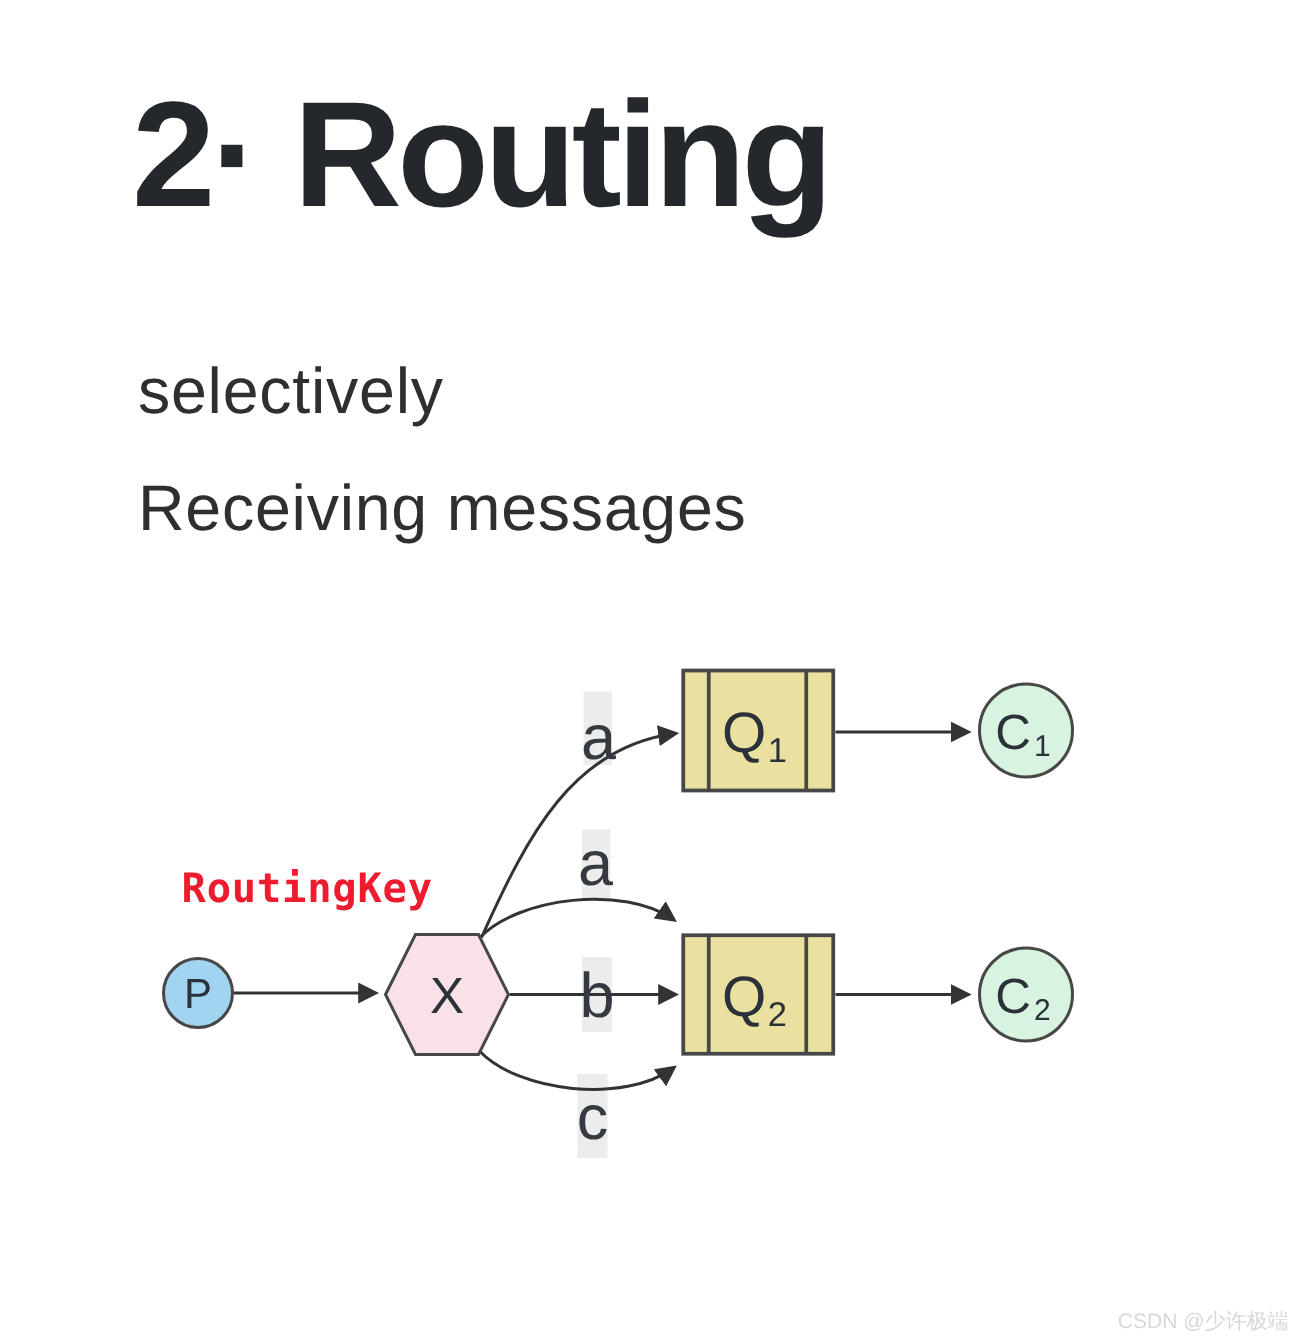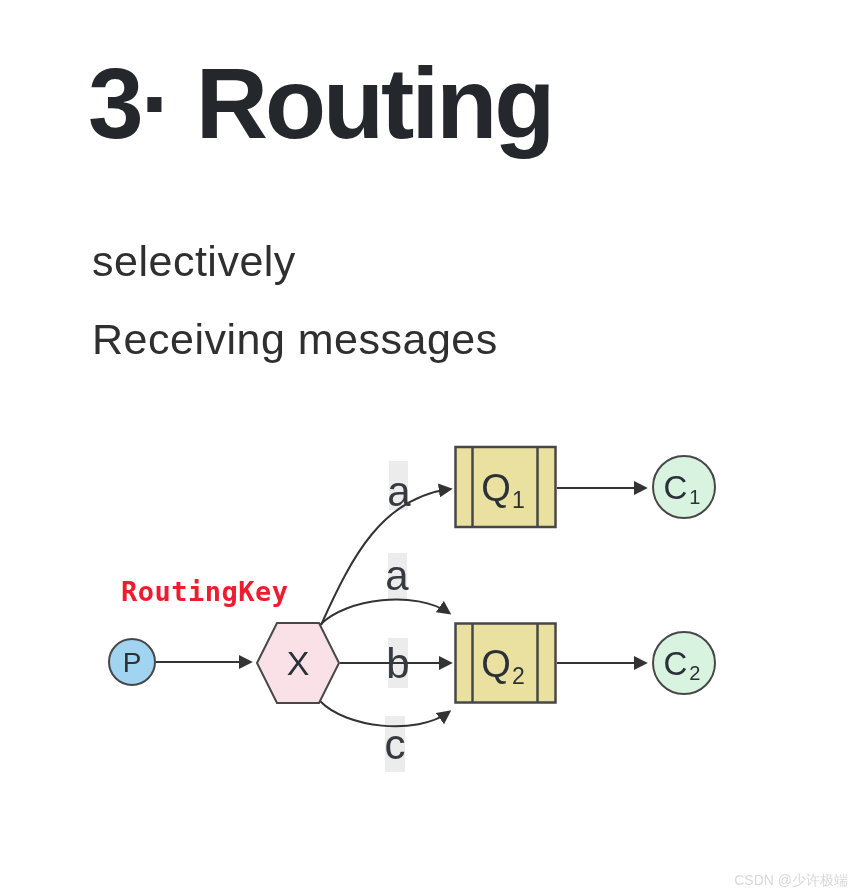--- a/index.html
+++ b/index.html
@@ -68,32 +68,32 @@
   .producer-fill { fill: var(--producer_fill, #a0d4f0); }
   .exchange-fill { fill: var(--exchange_fill, #f9e1e7); }
   .queue-fill    { fill: var(--queue_fill, #eae1a1); }
   .consumer-fill { fill: var(--consumer_fill, #d8f4e1); }
   .node-letter {
     fill: var(--node_text, #2b3138);
     text-anchor: middle;
   }
   .watermark {
     position: absolute;
-    right: 11px;
+    right: 0;
     bottom: 6px;
     font-size: 14px;
     color: var(--watermark_color, #d8d8d8);
   }
 </style>
 </head>
 <body>
 
 <div class="page">
 
-  <h1 class="title">3· Routing</h1>
+  <h1 class="title">2· Routing</h1>
 
   <div class="subtitle">
     <span>selectively</span>
     <span>Receiving messages</span>
   </div>
 
   <svg class="diagram" width="859" height="896" viewBox="0 0 859 896">
     <defs>
       <marker id="arrow" viewBox="0 0 10 10" refX="8" refY="5" markerWidth="7" markerHeight="7" orient="auto-start-reverse">
         <path class="arrow-head" d="M 0 0 L 10 5 L 0 10 z"></path>

